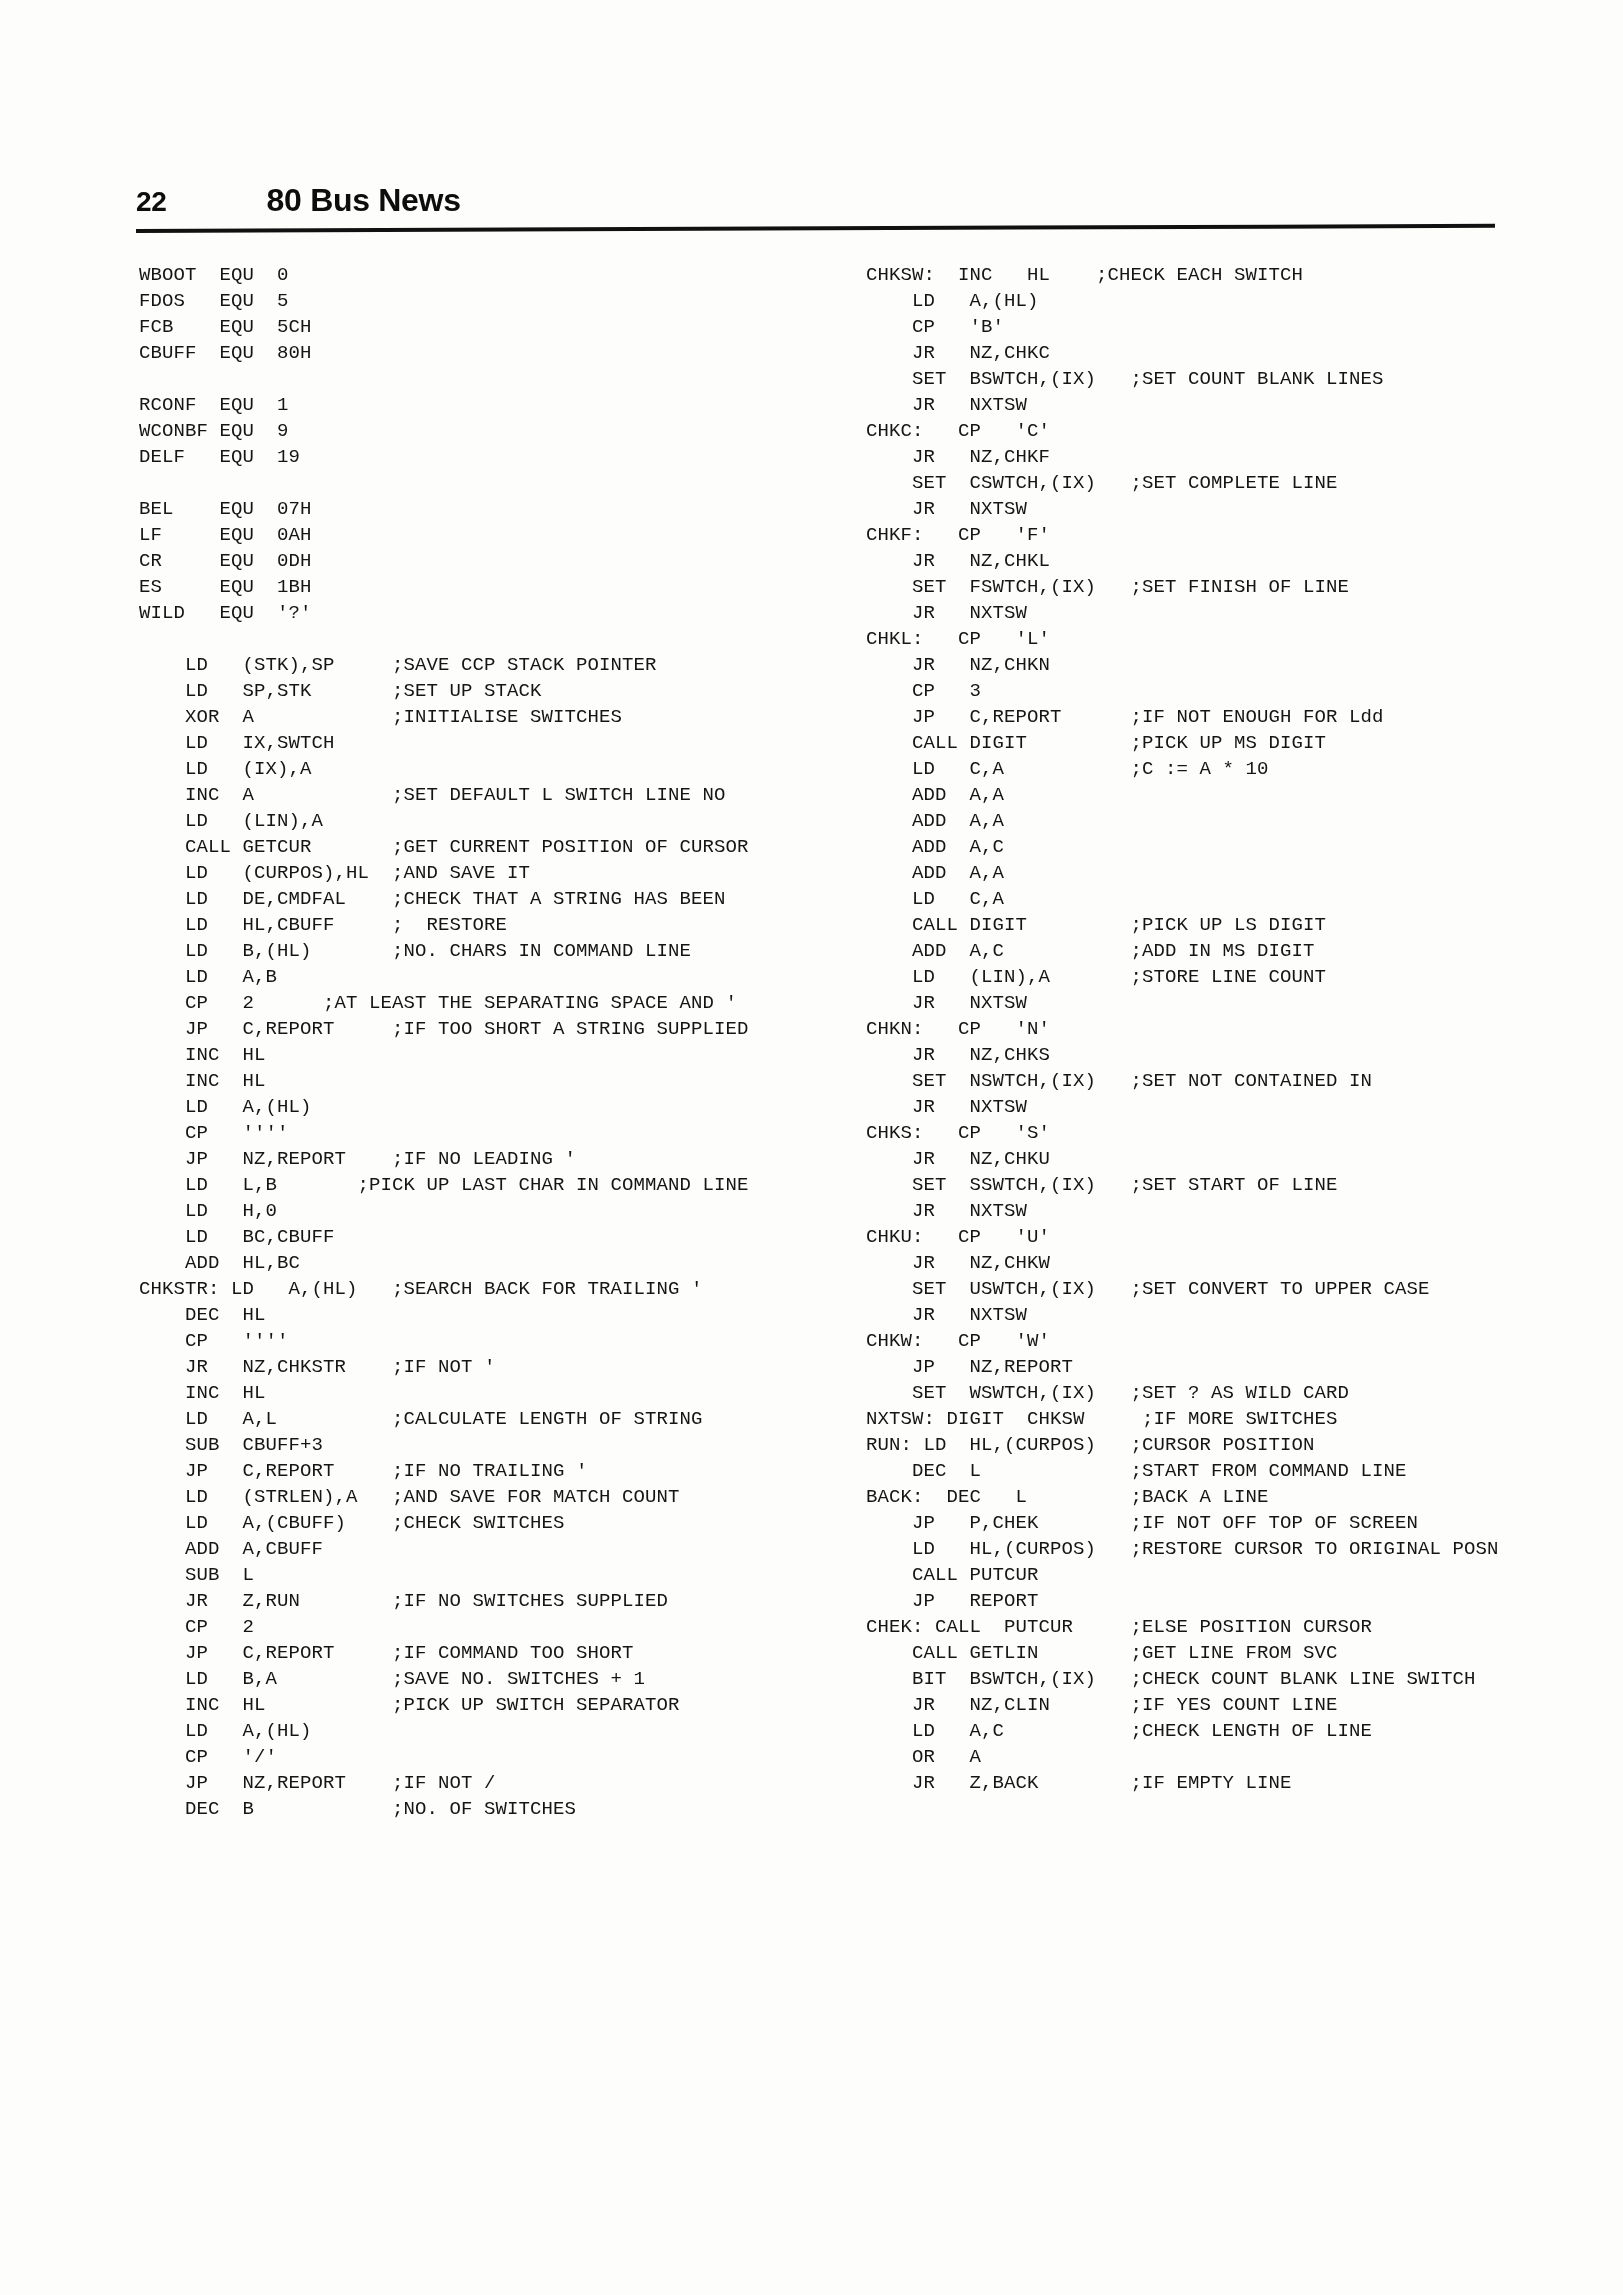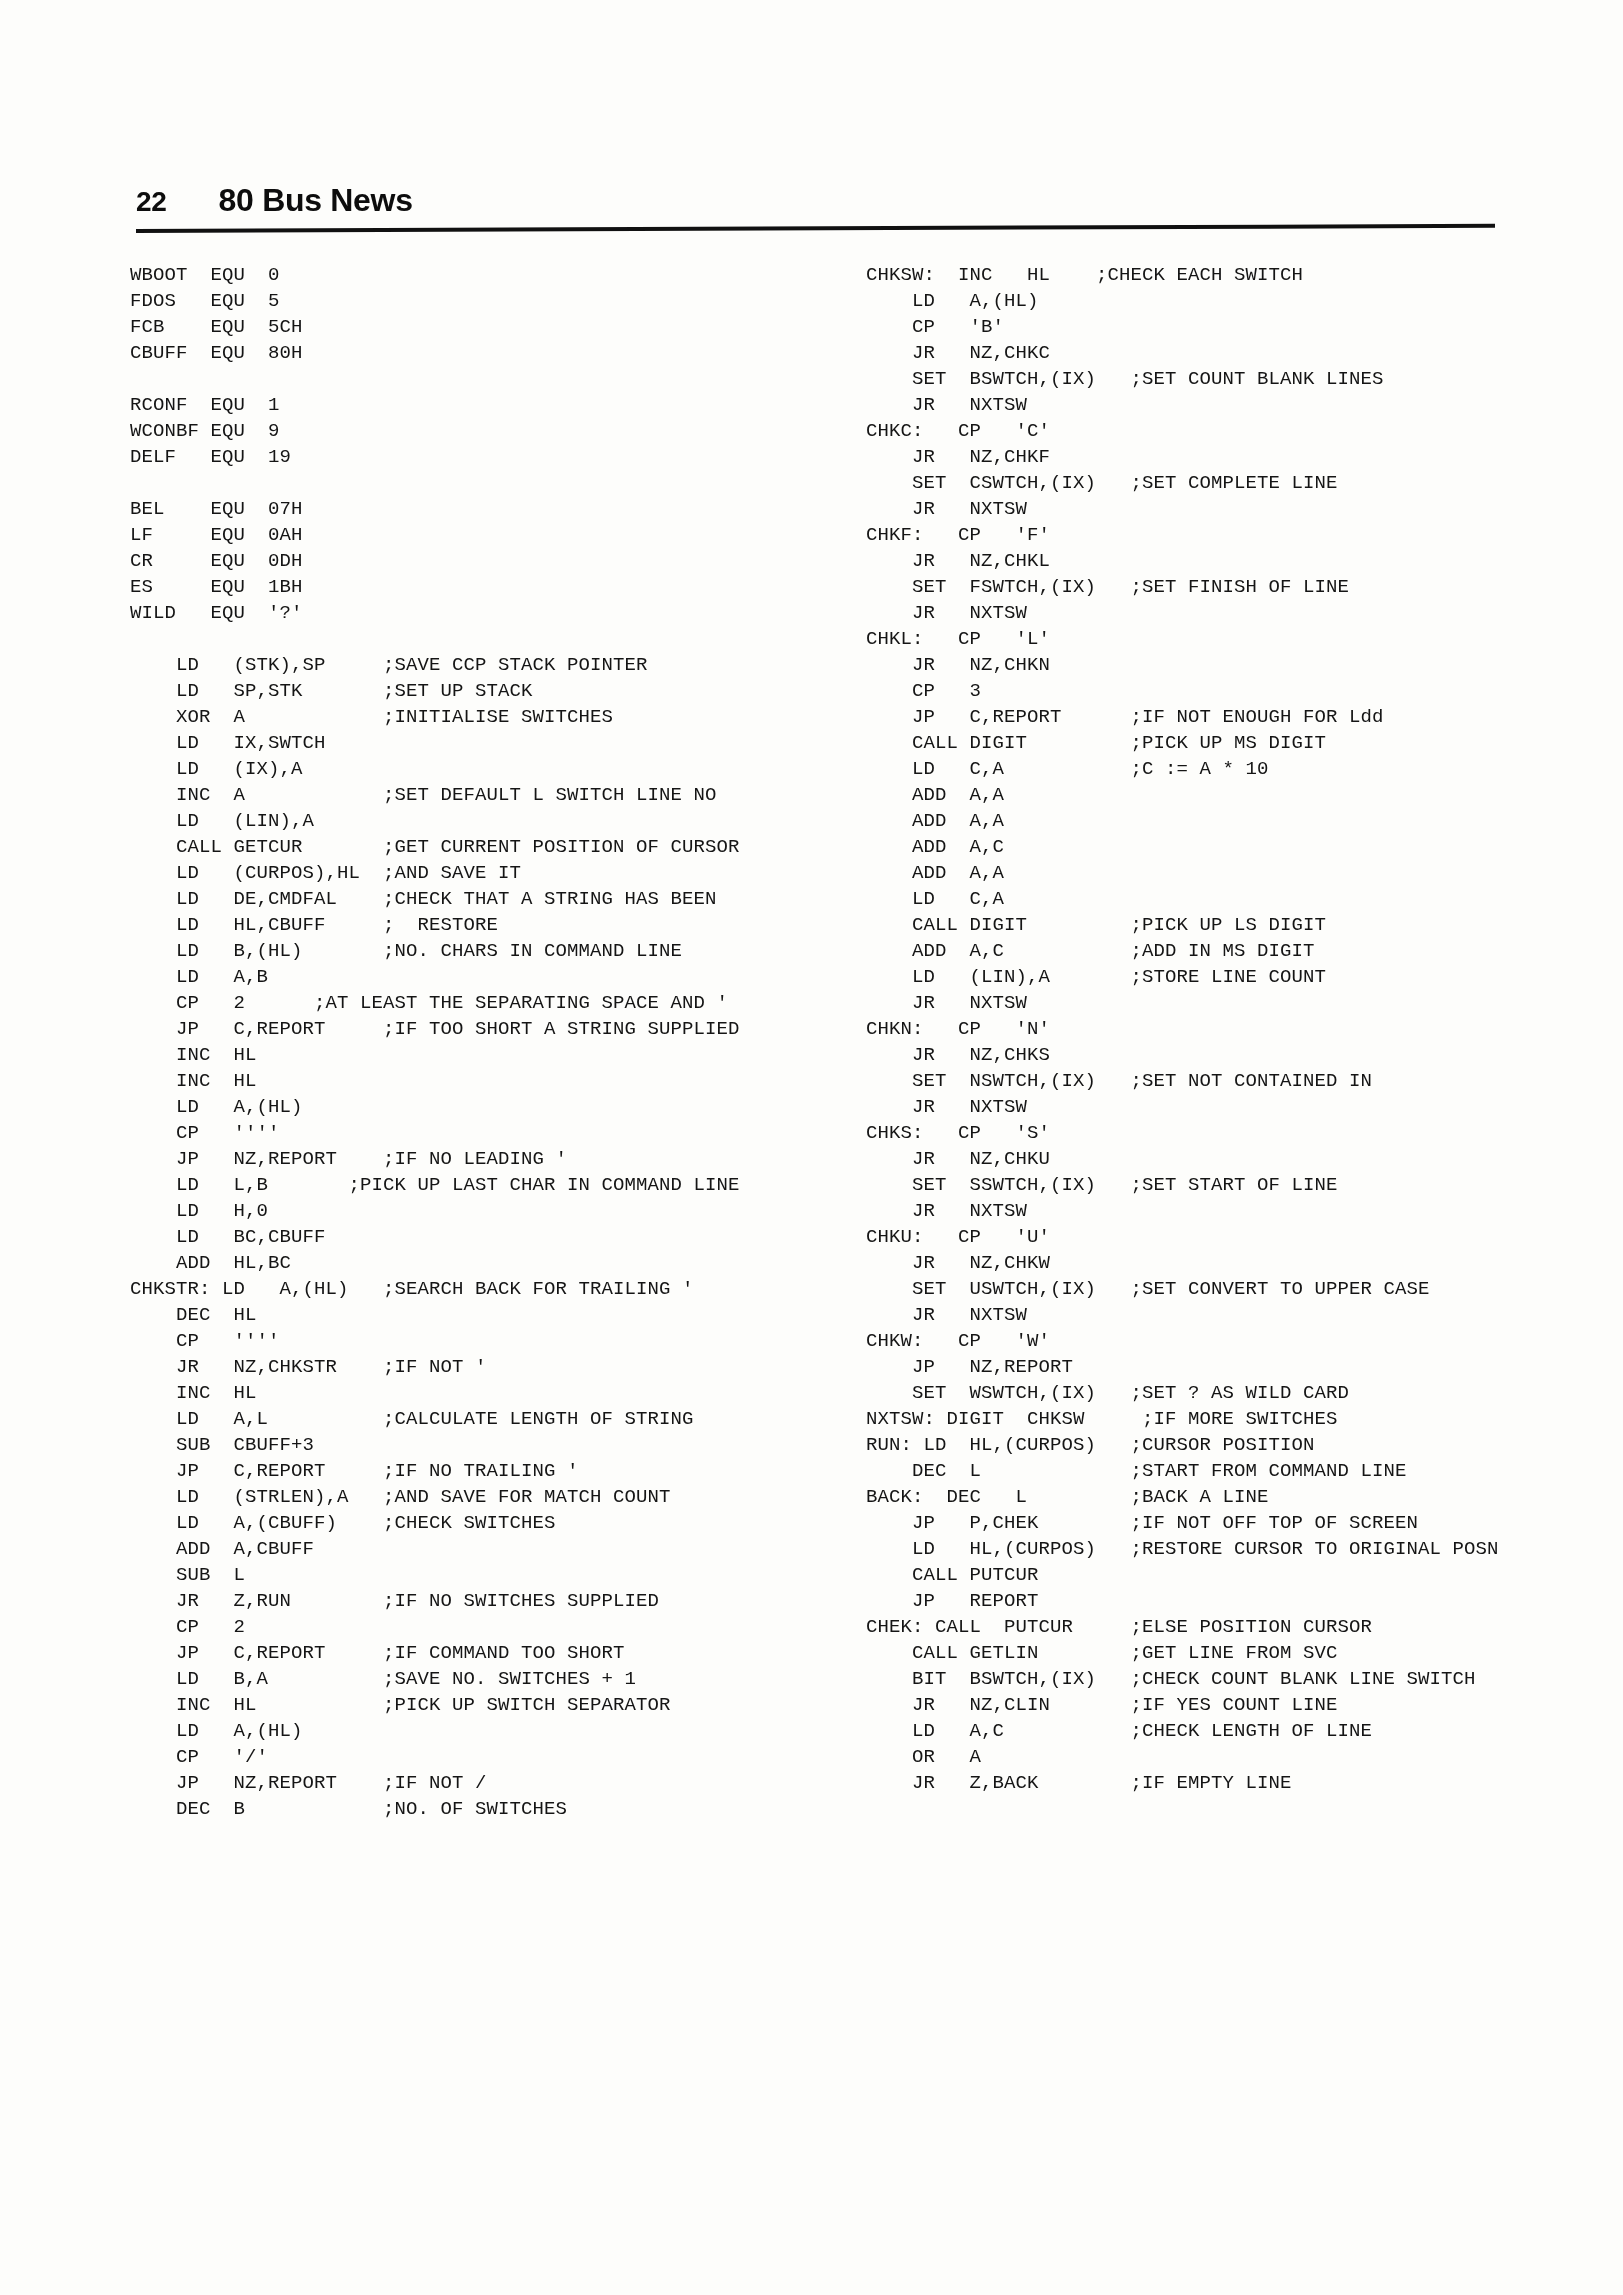--- a/index.html
+++ b/index.html
@@ -28,20 +28,21 @@
     left: 136px;
     top: 182px;
     width: 1360px;
     height: 64px;
   }
   .header-line {
     display: flex;
     align-items: baseline;
     font-family: "Liberation Sans", "DejaVu Sans", sans-serif;
     font-weight: bold;
+    gap: 48px;
   }
   .page-number {
     font-size: 28px;
     letter-spacing: -0.3px;
     color: #0d0d0d;
   }
   .masthead {
     font-size: 32px;
     margin-left: 52px;
     letter-spacing: -0.3px;
@@ -62,21 +63,21 @@
   .columns {
     position: absolute;
     left: 0;
     top: 262px;
     width: 1624px;
   }
   .col {
     position: absolute;
     top: 0;
   }
-  .col-left  { left: 130px;  width: 715px; }
+  .col-left  { left: 139px;  width: 715px; }
   .col-right { left: 866px; width: 736px; }
 
   .code-line {
     display: block;
     white-space: pre;
     font-size: 19px;
     line-height: 26px;
     letter-spacing: 0.1px;
     color: #151515;
     height: 26px;

